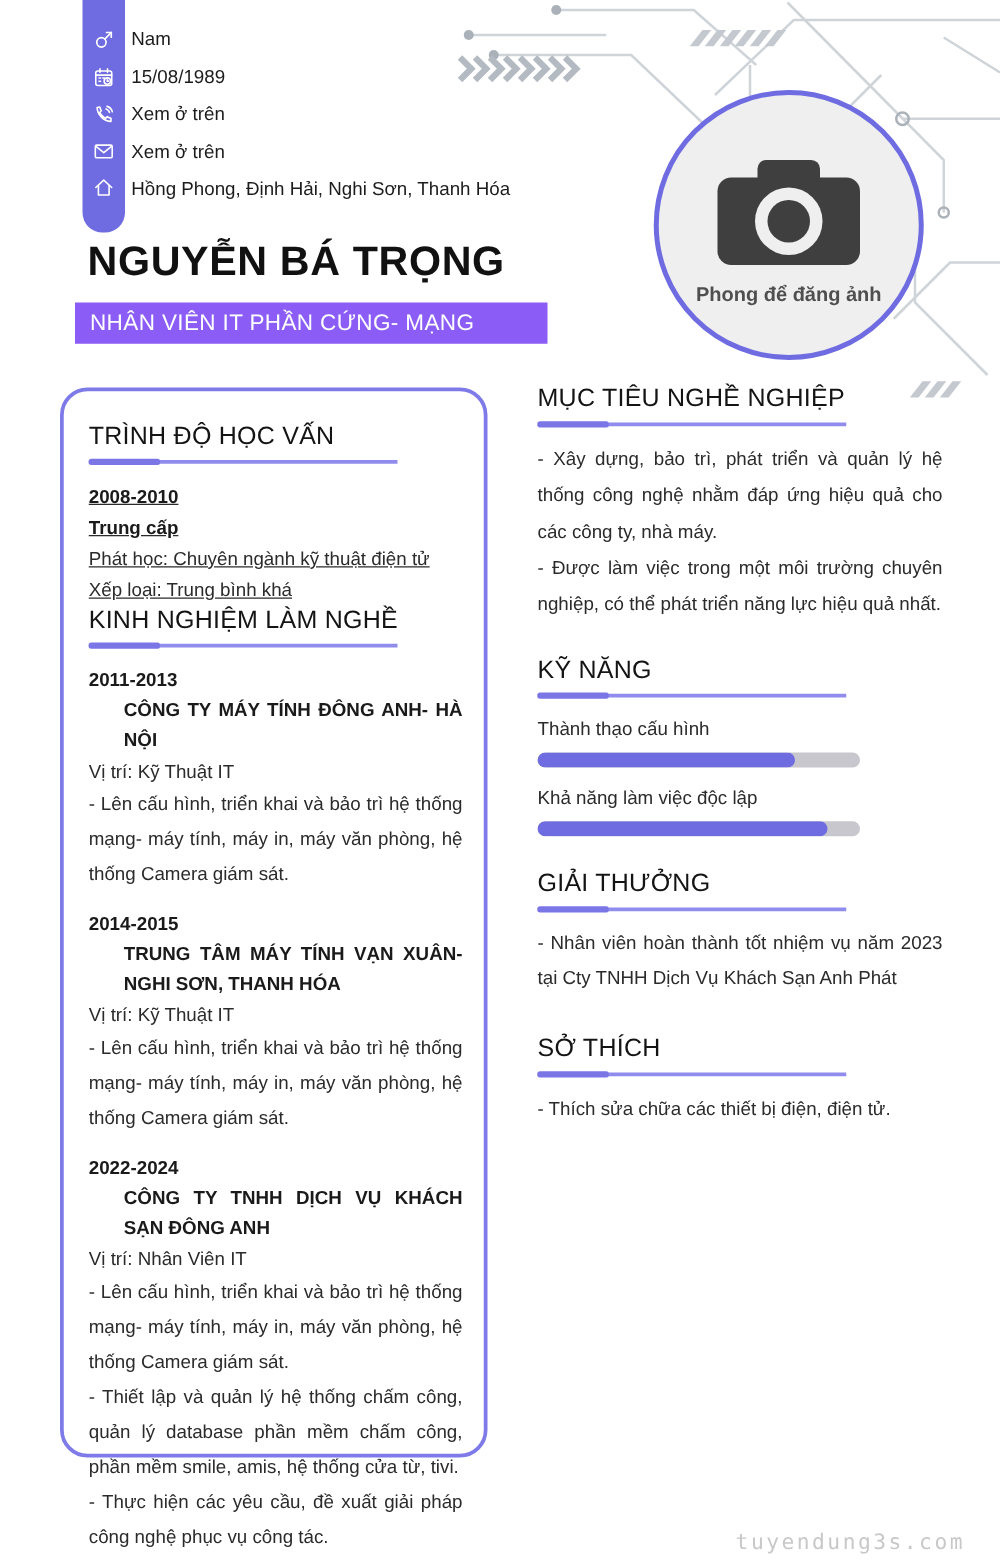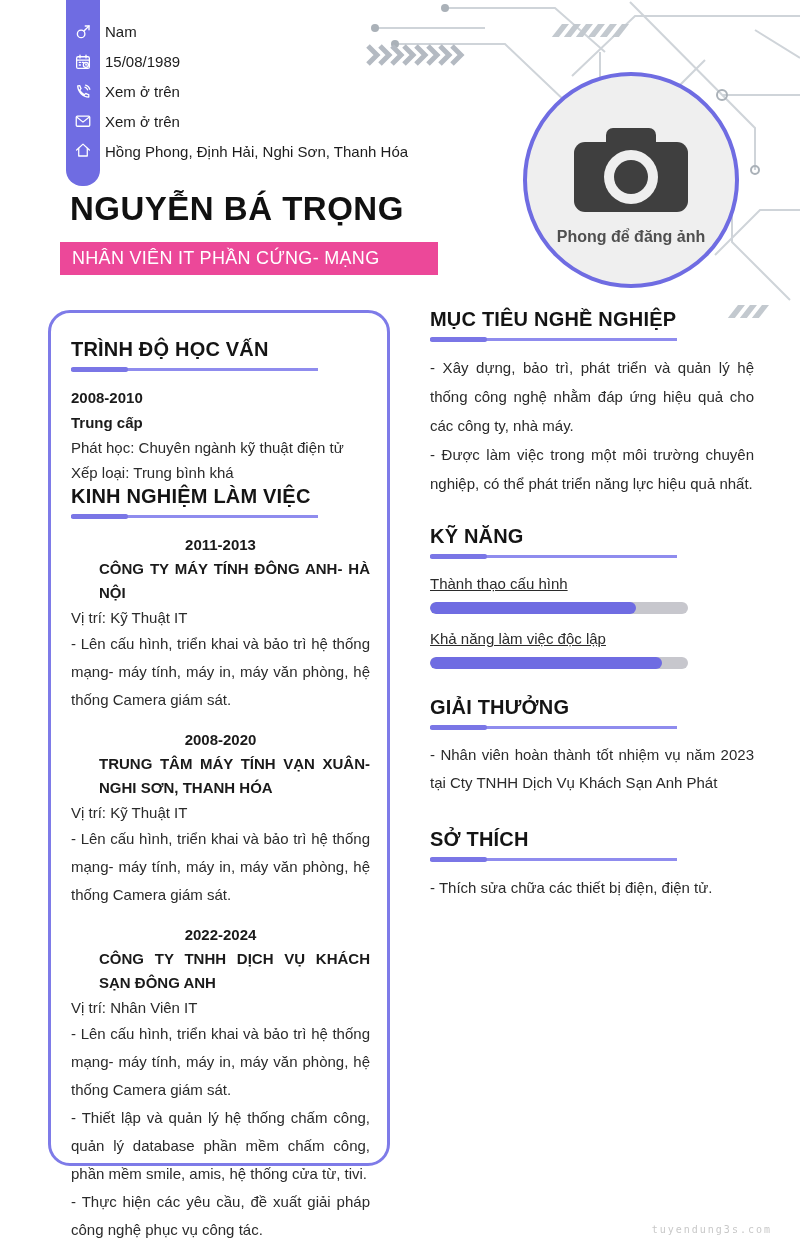--- a/index.html
+++ b/index.html
@@ -23,68 +23,68 @@
     position:absolute; left:105px; font-size:15px; line-height:20px; color:#1c1c1c;
     white-space:nowrap;
   }
   
   .name {
     position:absolute; left:70px; top:190px; font-size:33px; font-weight:700;
     color:#111111; letter-spacing:.5px; white-space:nowrap;text-align:center;
   }
   .job-title-bar {
     position:absolute; left:60px; top:242px; width:378px; height:33px;
-    background:#ec4899; display:flex; align-items:center; padding-left:12px;
+    background:#8b5cf6; display:flex; align-items:center; padding-left:12px;
   }
   .job-title-bar span { color:#ffffff; font-size:18px; font-weight:400; letter-spacing:.3px; }
   
   .photo-circle {
     position:absolute; left:523px; top:72px; width:216px; height:216px;
     border-radius:50%; background:#efefef; border:4px solid #6f6ce2;
     display:flex; flex-direction:column; align-items:center; justify-content:center;
     cursor:pointer;
   }
   .photo-circle svg { display:block; margin-top:6px; }
   .photo-caption { margin-top:8px; font-size:16px; font-weight:700; color:#4f4f4f; }
   
-  .sec-heading { font-size:20px; font-weight:700; color:#141414; letter-spacing:.2px; }
+  .sec-heading { font-size:20px; font-weight:400; color:#141414; letter-spacing:.2px; }
   .rule { position:relative; width:247px; height:5px; margin-top:6px; }
   .rule i { position:absolute; left:0; top:1px; width:100%; height:3px; background:#8f8cee; }
   .rule b { position:absolute; left:0; top:0; width:57px; height:5px; background:#7a76e6; border-radius:2px; }
   
   .left-box {
     position:absolute; left:48px; top:310px; width:342px; height:856px;
     border:3px solid #7e7be8; border-radius:22px;
     padding:25px 17px 0 20px;
   }
   .left-box .sec-heading { margin-top:0; }
-  .edu-block { margin-top:13px; font-size:15px; line-height:25px; }
+  .edu-block { margin-top:13px; font-size:15px; line-height:25px;text-decoration:underline; }
   .bold-line { font-weight:700; color:#1a1a1a; }
   .exp-heading { margin-top:24px; }
   .job { margin-top:13px; font-size:15px; }
-  .job .period { font-weight:700; line-height:25px; color:#1a1a1a;text-align:center; }
+  .job .period { font-weight:700; line-height:25px; color:#1a1a1a; }
   .job .company { font-weight:700; line-height:24px; color:#1a1a1a; text-align:justify;margin-left:28px; }
   .job .position { line-height:25px; }
   .job .desc { line-height:28px; text-align:justify; }
   
   .right-col { position:absolute; left:430px; top:308px; width:324px; }
   .right-col .para { margin-top:11px; font-size:15px; line-height:29px; text-align:justify; color:#2b2b2b; }
   .right-col .sec { margin-top:27px; }
   .right-col .sec:first-child { margin-top:0; }
-  .skill-label { margin-top:15px; font-size:15px; line-height:20px;text-decoration:underline; }
+  .skill-label { margin-top:15px; font-size:15px; line-height:20px; }
   .skill-bar {
     margin-top:8px; width:258px; height:12px; border-radius:6px; background:#c7c7cd;
     overflow:hidden;
   }
   .skill-fill { height:100%; border-radius:6px; background:#6f6ce2; }
   
   .watermark {
     position:absolute; right:28px; top:1224px;
     font-family:"DejaVu Sans Mono","Liberation Mono",monospace;
-    font-size:10px; letter-spacing:2px; color:#c8c8c8;
+    font-size:17px; letter-spacing:2px; color:#c8c8c8;
   }
 </style>
 </head>
 <body>
 
 <div class="page">
 
   <svg class="circuit" viewBox="0 0 500 320">
     <g fill="none" stroke="#cfd4d9" stroke-width="2">
       <path d="M145,8 H255 L305,52"></path>
@@ -214,35 +214,35 @@
         <i></i>
         <b></b>
       </div>
     <div class="edu-block">
       <div class="bold-line">2008-2010</div>
       <div class="bold-line">Trung cấp</div>
       <div>Phát học: Chuyên ngành kỹ thuật điện tử</div>
       <div>Xếp loại: Trung bình khá</div>
     </div>
 
-    <div class="sec-heading exp-heading">KINH NGHIỆM LÀM VIỆC</div>
+    <div class="sec-heading exp-heading">KINH NGHIỆM LÀM NGHỀ</div>
     <div class="rule">
         <i></i>
         <b></b>
       </div>
 
     <div class="job">
       <div class="period">2011-2013</div>
       <div class="company">CÔNG TY MÁY TÍNH ĐÔNG ANH- HÀ NỘI</div>
       <div class="position">Vị trí: Kỹ Thuật IT</div>
       <div class="desc">- Lên cấu hình, triển khai và bảo trì hệ thống mạng- máy tính, máy in, máy văn phòng, hệ thống Camera giám sát.</div>
     </div>
 
     <div class="job">
-      <div class="period">2008-2020</div>
+      <div class="period">2014-2015</div>
       <div class="company">TRUNG TÂM MÁY TÍNH VẠN XUÂN- NGHI SƠN, THANH HÓA</div>
       <div class="position">Vị trí: Kỹ Thuật IT</div>
       <div class="desc">- Lên cấu hình, triển khai và bảo trì hệ thống mạng- máy tính, máy in, máy văn phòng, hệ thống Camera giám sát.</div>
     </div>
 
     <div class="job">
       <div class="period">2022-2024</div>
       <div class="company">CÔNG TY TNHH DỊCH VỤ KHÁCH SẠN ĐÔNG ANH</div>
       <div class="position">Vị trí: Nhân Viên IT</div>
       <div class="desc">- Lên cấu hình, triển khai và bảo trì hệ thống mạng- máy tính, máy in, máy văn phòng, hệ thống Camera giám sát.</div>

